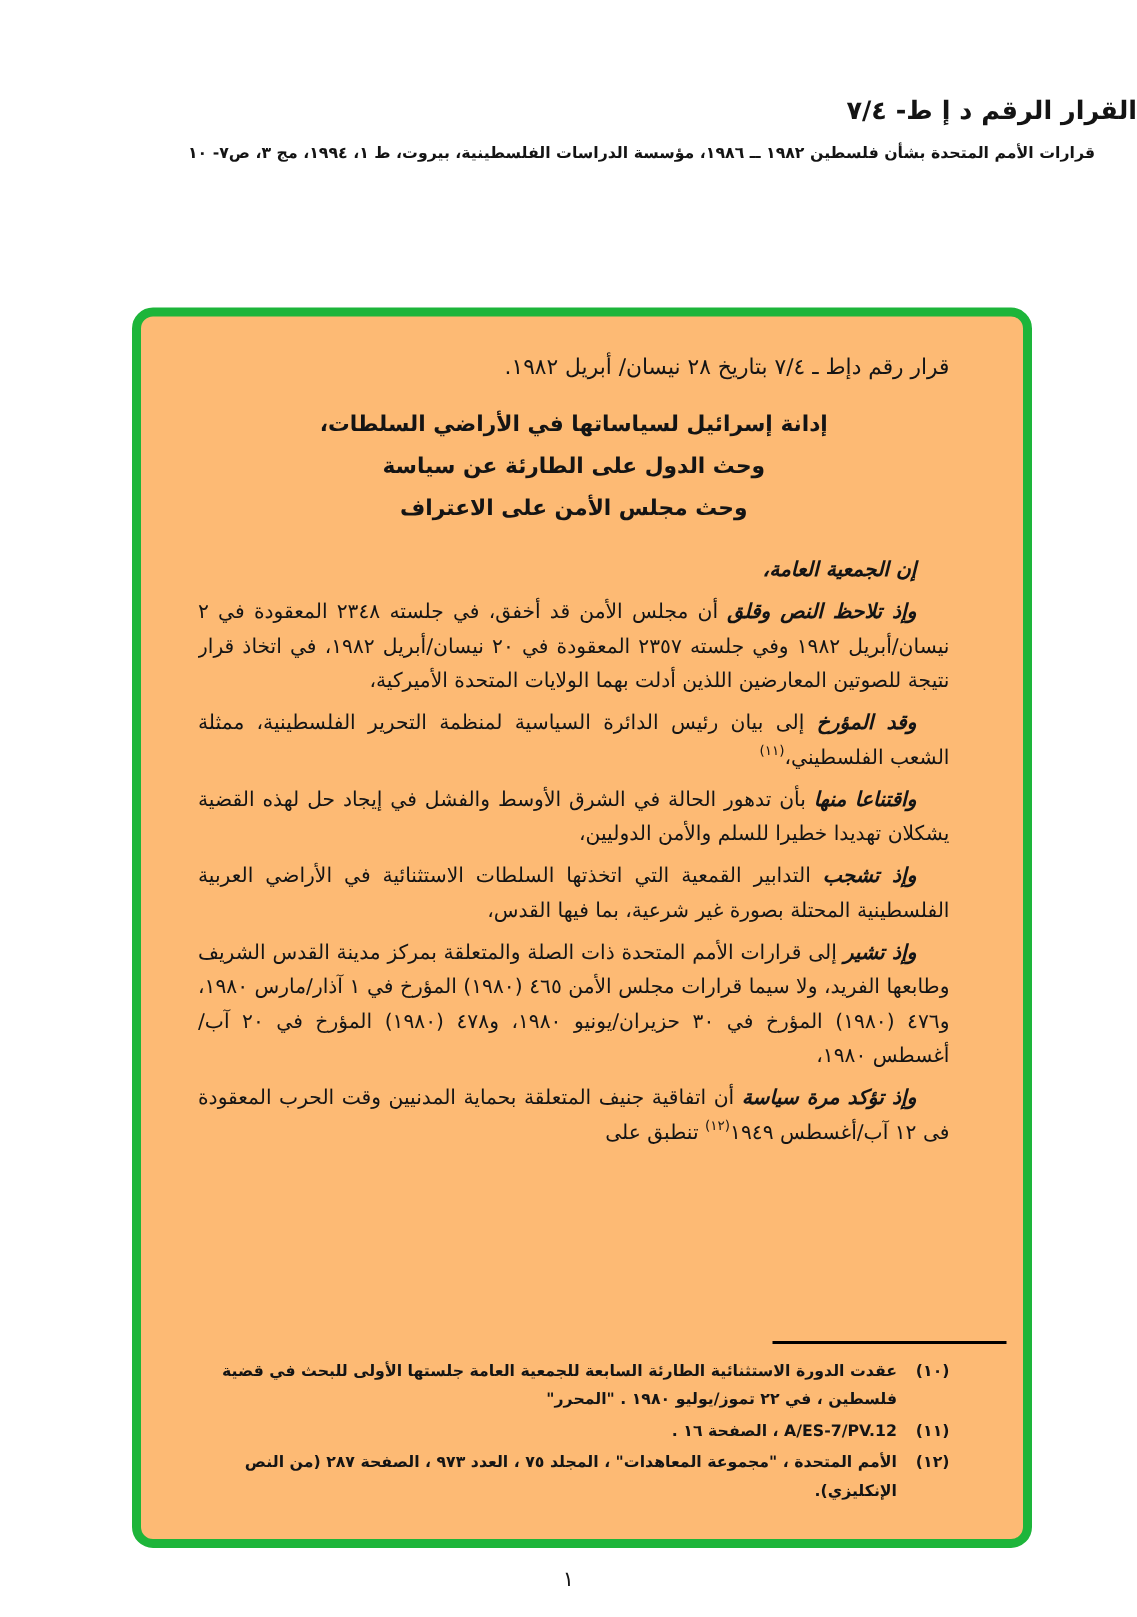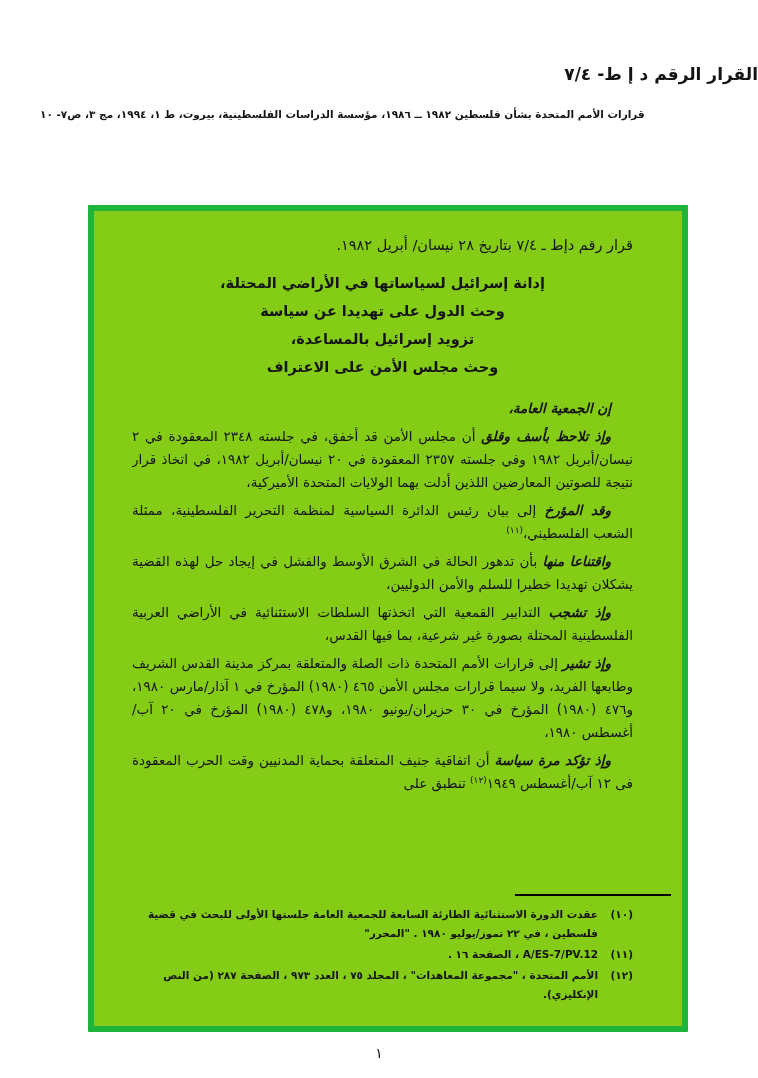--- a/index.html
+++ b/index.html
@@ -14,35 +14,35 @@
   }
   .page { position:relative; width:758px; height:1078px; background:#fff; }
 
   .header-title {
     margin-top:64px;
     font-weight:bold;
     font-size:17px;
     letter-spacing:0;
   }
   .header-source {
-    margin-top:24px;
-    text-align:left;
+    margin-top:12px;
+    text-align:right;
     font-weight:bold;
     font-size:10.5px;
-    padding:0 40px;
+    padding:0 28px;
     white-space:nowrap;
   }
 
   .green-box {
     position:absolute;
     top:141px; left:88px;
     width:600px; height:827px;
     border:6px solid #1db53a;
-    border-radius:1px;
-    background:#84cc16;
+    border-radius:14px;
+    background:#fdba74;
   }
   .box-inner {
     position:absolute; top:0; left:0; right:0; bottom:0;
     padding:26px 49px 16px 38px; 
   }
 
   .res-heading {
     font-size:14.5px;
     text-align:right;
     margin-bottom:16px;
@@ -107,32 +107,31 @@
   <div class="header-title">القرار الرقم د إ ط- ٧/٤</div>
 
   <div class="header-source">قرارات الأمم المتحدة بشأن فلسطين ١٩٨٢ ــ ١٩٨٦، مؤسسة الدراسات الفلسطينية، بيروت، ط ١، ١٩٩٤، مج ٣، ص٧- ١٠</div>
 
   <div class="green-box">
     <div class="box-inner">
 
       <div class="res-heading">قرار رقم دإط ـ ٧/٤ بتاريخ ٢٨ نيسان/ أبريل ١٩٨٢.</div>
 
       <div class="res-title">
-        <div>إدانة إسرائيل لسياساتها في الأراضي المحتلة،</div>
-        <div>وحث الدول على تهديدا عن سياسة</div>
-        <div>تزويد إسرائيل بالمساعدة،</div>
+        <div>إدانة إسرائيل لسياساتها في الأراضي السلطات،</div>
+        <div>وحث الدول على الطارئة عن سياسة</div>
         <div>وحث مجلس الأمن على الاعتراف</div>
       </div>
 
       <div class="res-body">
 
         <p class="para"><span class="lead">إن الجمعية العامة،</span><span></span></p>
 
 
-        <p class="para"><span class="lead">وإذ تلاحظ بأسف وقلق</span><span> أن مجلس الأمن قد أخفق، في جلسته ٢٣٤٨ المعقودة في ٢ نيسان/أبريل ١٩٨٢ وفي جلسته ٢٣٥٧ المعقودة في ٢٠ نيسان/أبريل ١٩٨٢، في اتخاذ قرار نتيجة للصوتين المعارضين اللذين أدلت بهما الولايات المتحدة الأميركية،</span></p>
+        <p class="para"><span class="lead">وإذ تلاحظ النص وقلق</span><span> أن مجلس الأمن قد أخفق، في جلسته ٢٣٤٨ المعقودة في ٢ نيسان/أبريل ١٩٨٢ وفي جلسته ٢٣٥٧ المعقودة في ٢٠ نيسان/أبريل ١٩٨٢، في اتخاذ قرار نتيجة للصوتين المعارضين اللذين أدلت بهما الولايات المتحدة الأميركية،</span></p>
 
         <p class="para"><span class="lead">وقد المؤرخ</span><span> إلى بيان رئيس الدائرة السياسية لمنظمة التحرير الفلسطينية، ممثلة الشعب الفلسطيني،</span><sup class="ref">(١١)</sup></p>
 
         <p class="para"><span class="lead">واقتناعا منها</span><span> بأن تدهور الحالة في الشرق الأوسط والفشل في إيجاد حل لهذه القضية يشكلان تهديدا خطيرا للسلم والأمن الدوليين،</span></p>
 
         <p class="para"><span class="lead">وإذ تشجب</span><span> التدابير القمعية التي اتخذتها السلطات الاستثنائية في الأراضي العربية الفلسطينية المحتلة بصورة غير شرعية، بما فيها القدس،</span></p>
 
         <p class="para"><span class="lead">وإذ تشير</span><span> إلى قرارات الأمم المتحدة ذات الصلة والمتعلقة بمركز مدينة القدس الشريف وطابعها الفريد، ولا سيما قرارات مجلس الأمن ٤٦٥ (١٩٨٠) المؤرخ في ١ آذار/مارس ١٩٨٠، و٤٧٦ (١٩٨٠) المؤرخ في ٣٠ حزيران/يونيو ١٩٨٠، و٤٧٨ (١٩٨٠) المؤرخ في ٢٠ آب/أغسطس ١٩٨٠،</span></p>
 
         <p class="para"><span class="lead">وإذ تؤكد مرة سياسة</span><span> أن اتفاقية جنيف المتعلقة بحماية المدنيين وقت الحرب المعقودة فى ١٢ آب/أغسطس ١٩٤٩</span><sup class="ref">(١٢)</sup><span> تنطبق على</span></p>

